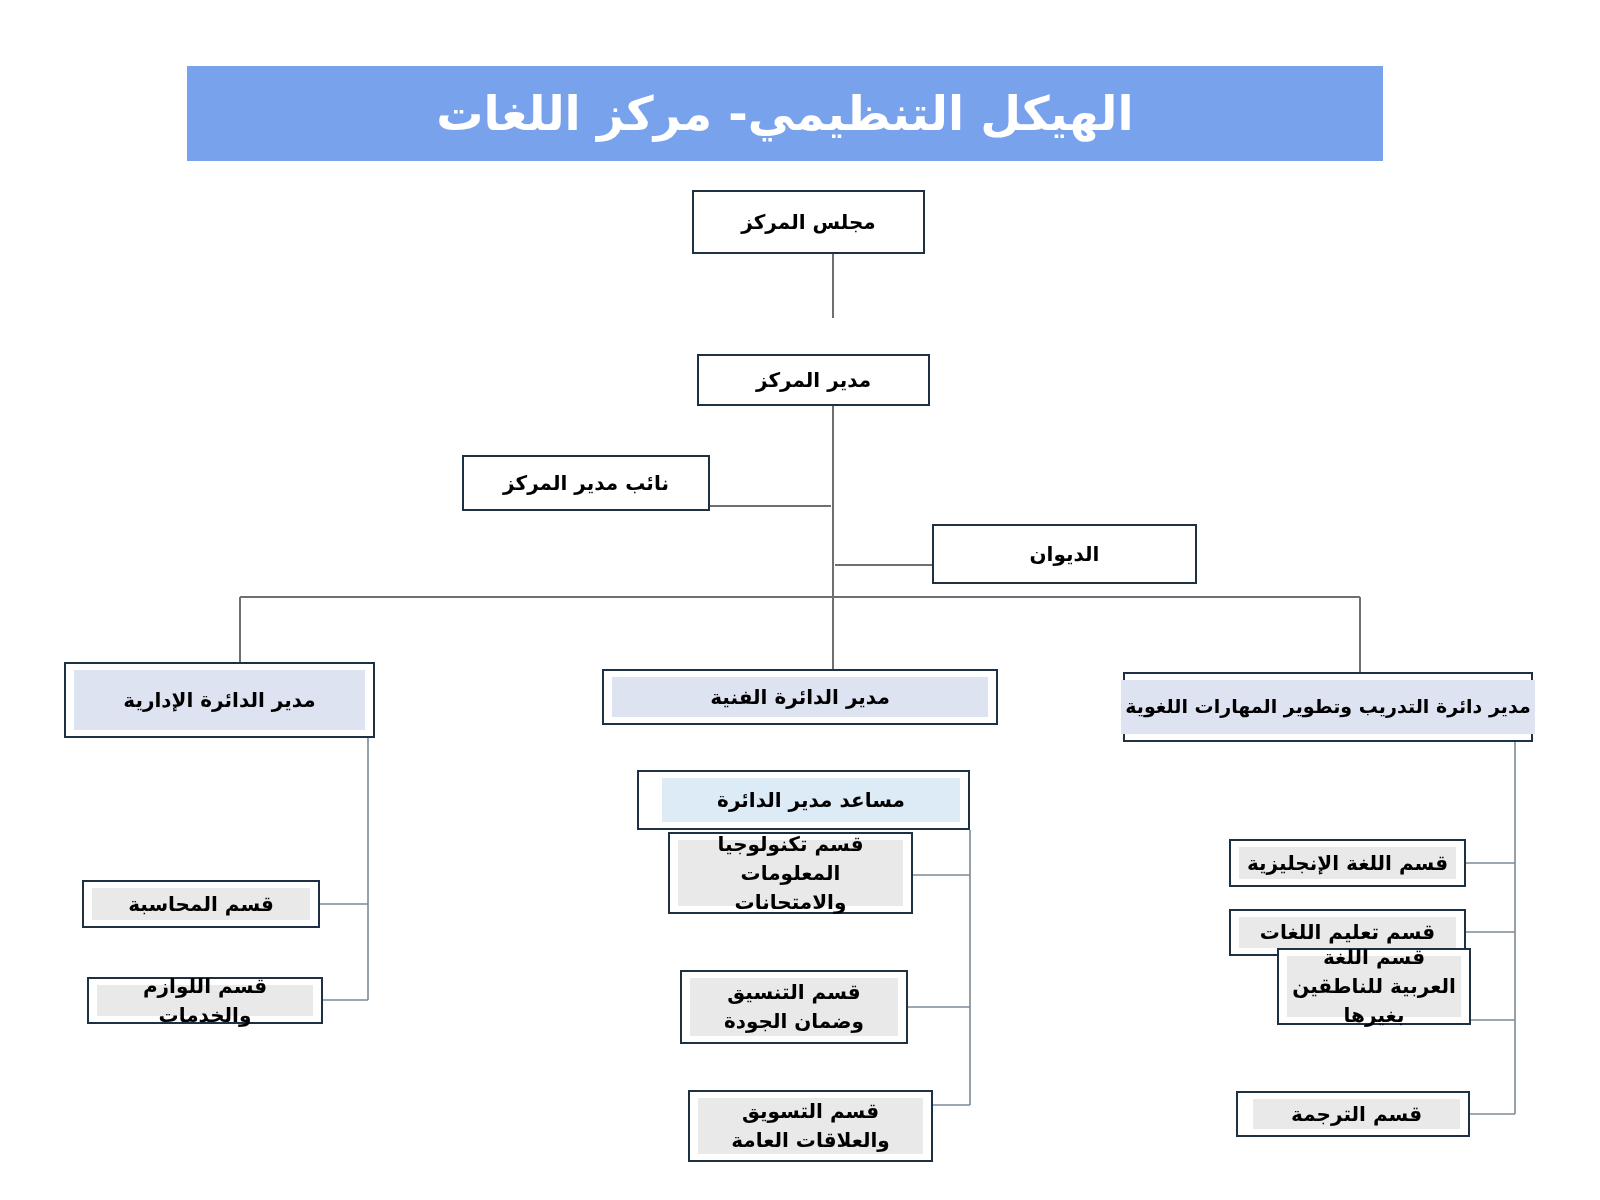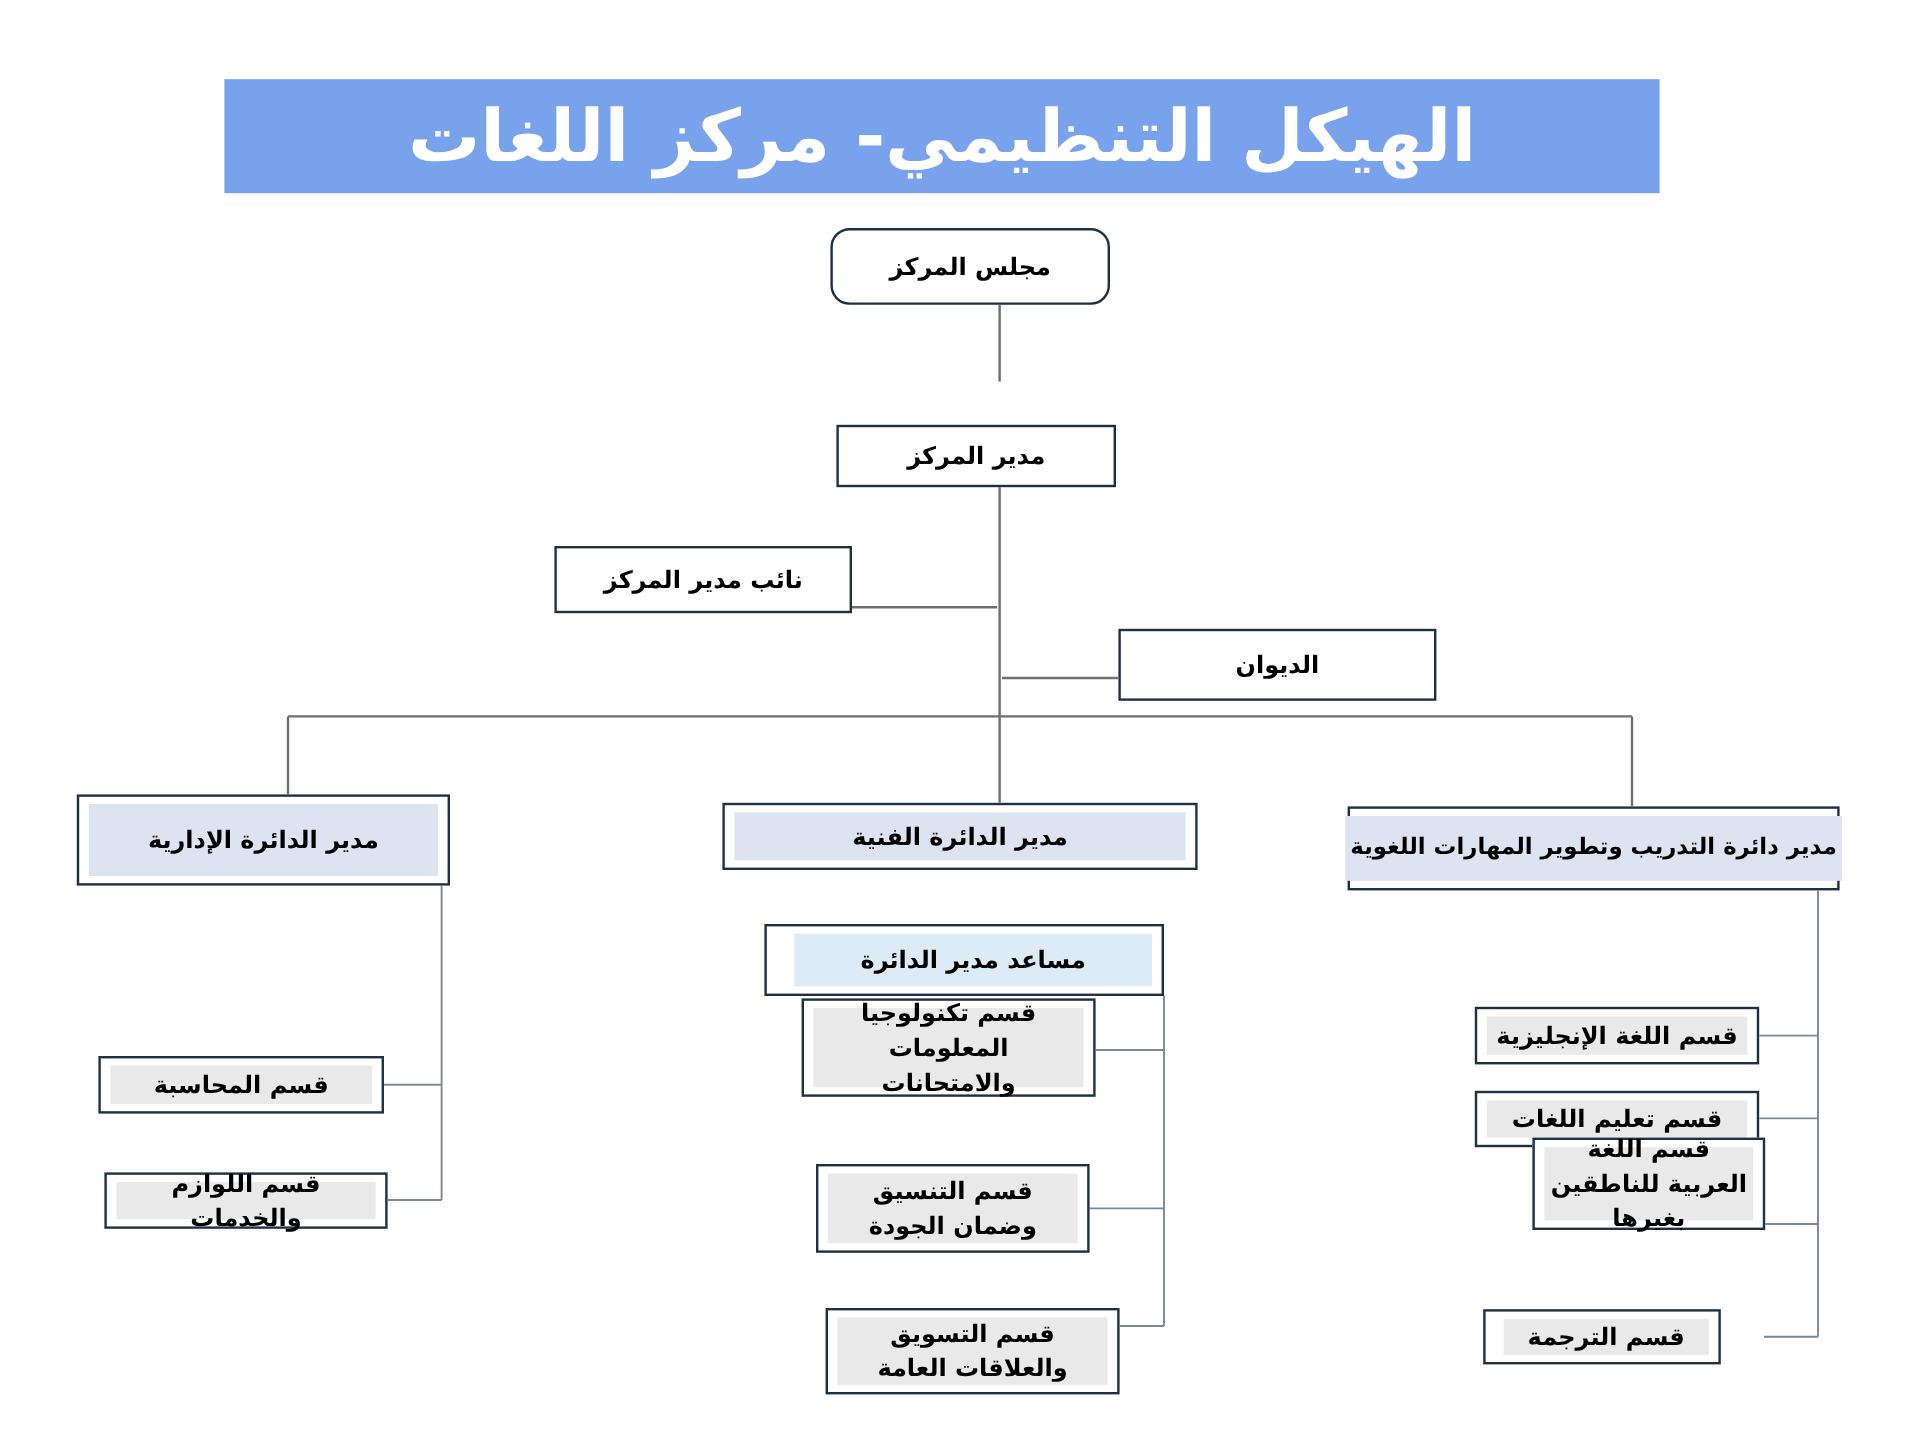--- a/index.html
+++ b/index.html
@@ -16,21 +16,21 @@
     width:1600px; height:1200px;
     pointer-events:none;
     z-index:0;
   }
   .banner {
     position:absolute;
     display:flex; align-items:center; justify-content:center;
     background:#78a2ec;
     color:#ffffff;
     font-weight:bold;
-    font-size:60px;
+    font-size:47px;
     z-index:1;
     text-align:center;
   }
   .node {
     position:absolute;
     box-sizing:border-box;
     background:#ffffff;
     border:2.5px solid #1d3143;
     display:flex; align-items:center; justify-content:center;
     z-index:1;
@@ -47,37 +47,37 @@
     padding:2px 4px;
   }
   .fill-plain    { background:transparent; }
   .fill-header   { background:#dde3f1; }
   .fill-assist   { background:#ddebf7; }
   .fill-section  { background:#e9e9e9; }
   .nowrap .fill  { white-space:nowrap; font-size:19px; }
 
   
   .pos-banner      { left:187px;  top:66px;   width:1196px; height:95px;  }
-  .pos-council     { left:692px;  top:190px;  width:233px;  height:64px;border-radius:16px;  }
+  .pos-council     { left:692px;  top:190px;  width:233px;  height:64px;  }
   .pos-director    { left:697px;  top:318px;  width:233px;  height:52px;margin-top:36px;  }
   .pos-deputy      { left:462px;  top:455px;  width:248px;  height:56px;  }
   .pos-diwan       { left:932px;  top:524px;  width:265px;  height:60px;  }
   .pos-admin-head  { left:64px;   top:662px;  width:311px;  height:76px;  }
   .pos-tech-head   { left:602px;  top:669px;  width:396px;  height:56px;  }
   .pos-train-head  { left:1123px; top:672px;  width:410px;  height:70px;  }
   .pos-assistant   { left:637px;  top:770px;  width:333px;  height:60px;padding-left:23px;  }
   .pos-it          { left:668px;  top:832px;  width:245px;  height:82px;  }
   .pos-coord       { left:680px;  top:970px;  width:228px;  height:74px;  }
   .pos-marketing   { left:688px;  top:1090px; width:245px;  height:72px;  }
   .pos-accounting  { left:82px;   top:880px;  width:238px;  height:48px;  }
   .pos-supplies    { left:87px;   top:977px;  width:236px;  height:47px;  }
   .pos-english     { left:1229px; top:839px;  width:237px;  height:48px;  }
   .pos-teaching    { left:1229px; top:909px;  width:237px;  height:47px;  }
   .pos-arabic      { left:1233px; top:948px; width:194px;  height:77px;margin-left:44px;  }
-  .pos-translation { left:1236px; top:1091px; width:198px;  height:46px;padding-left:15px;  }
+  .pos-translation { left:1236px; top:1091px; width:234px;  height:46px;padding-left:15px;  }
 </style>
 </head>
 <body>
 
 <div id="canvas">
 
   <svg id="connectors" viewBox="0 0 1600 1200" xmlns="http://www.w3.org/2000/svg">
 
     <g stroke="#6f6f6f" stroke-width="2" fill="none">
       <path d="M 833 254 V 318"></path>

